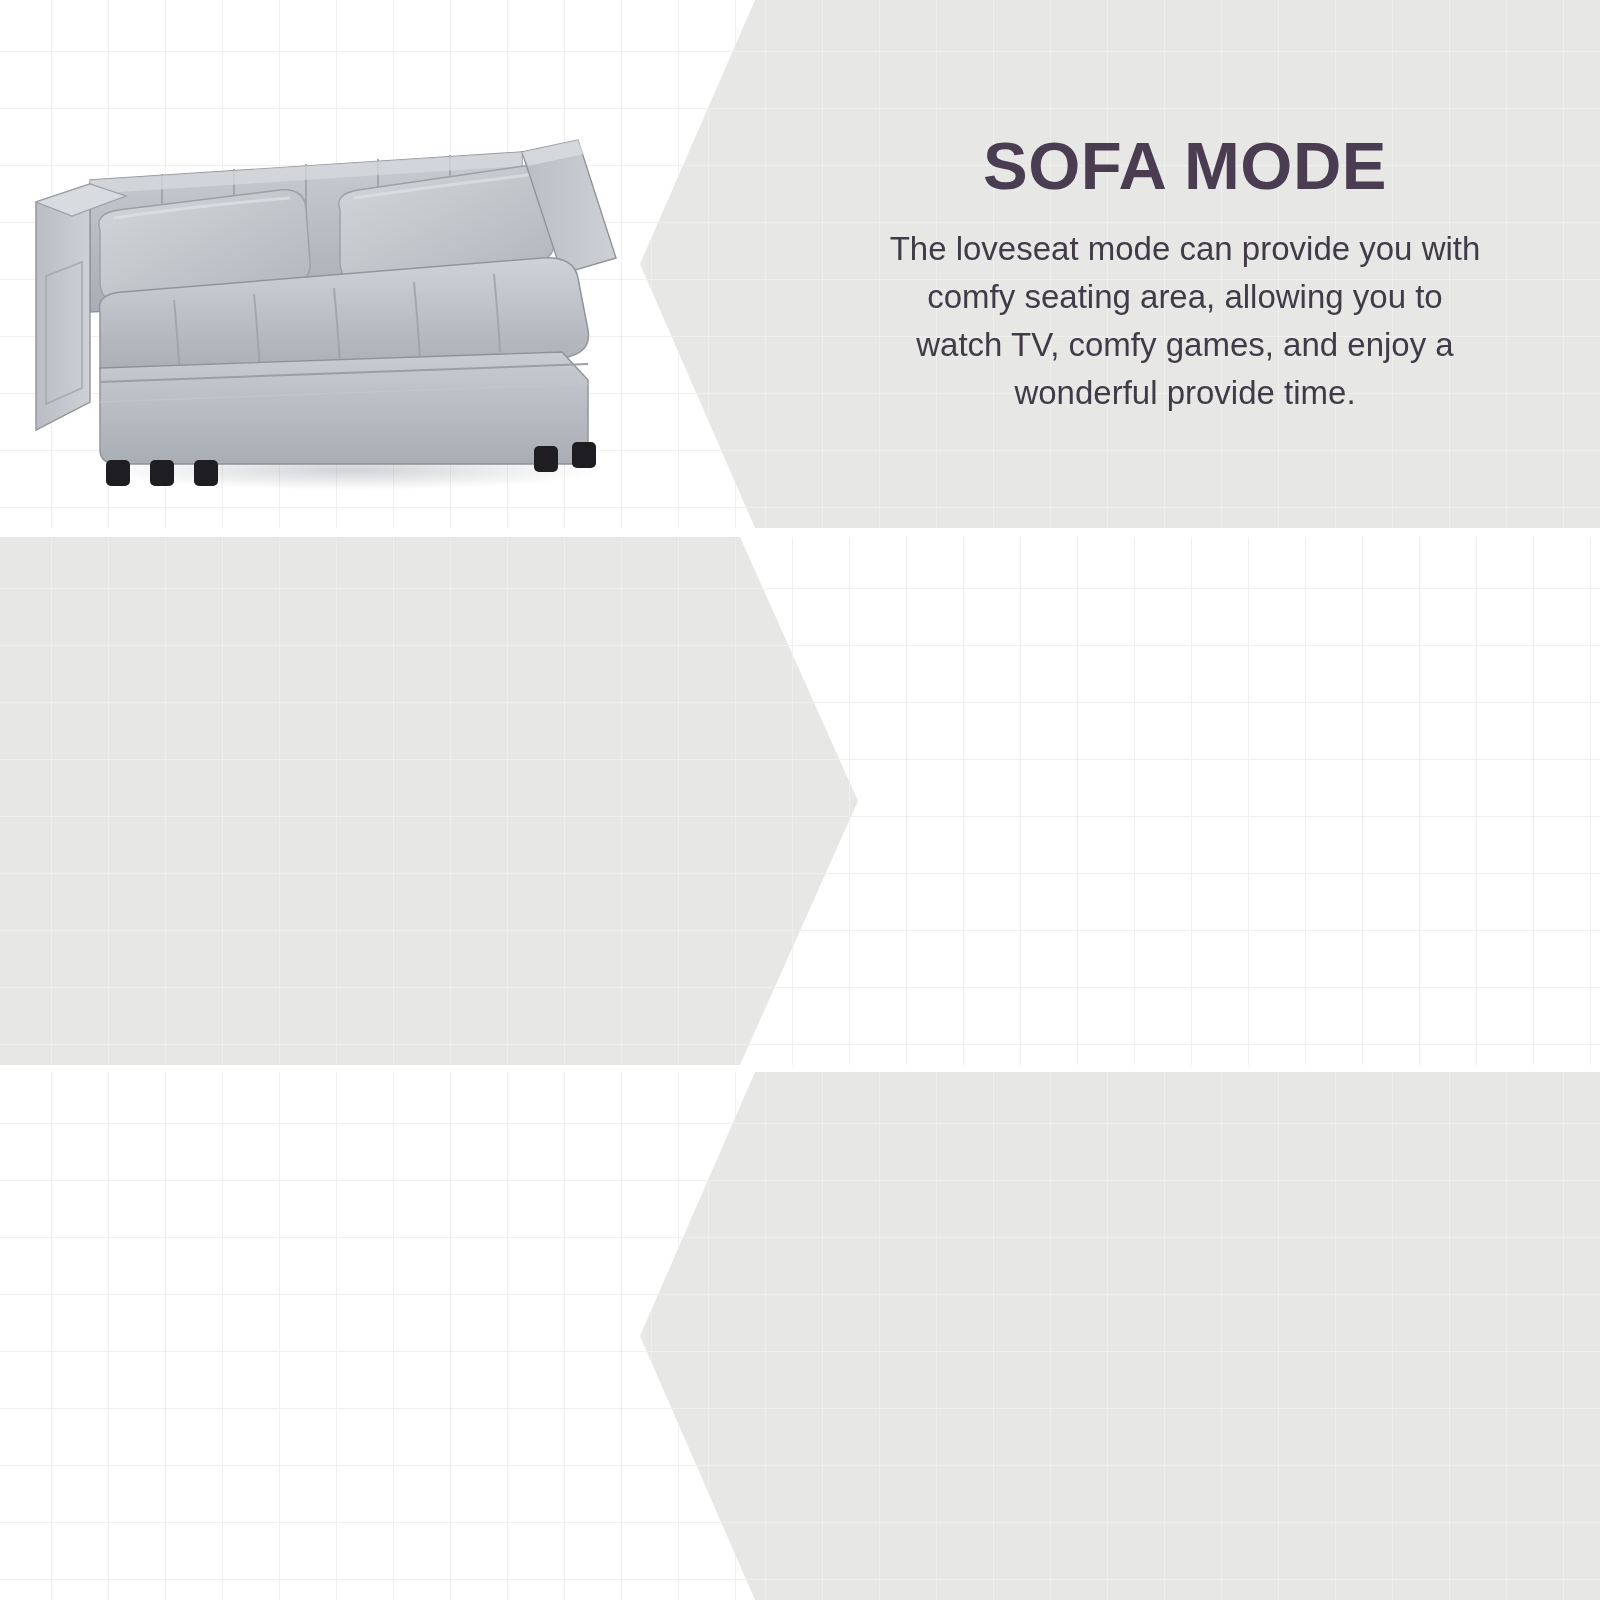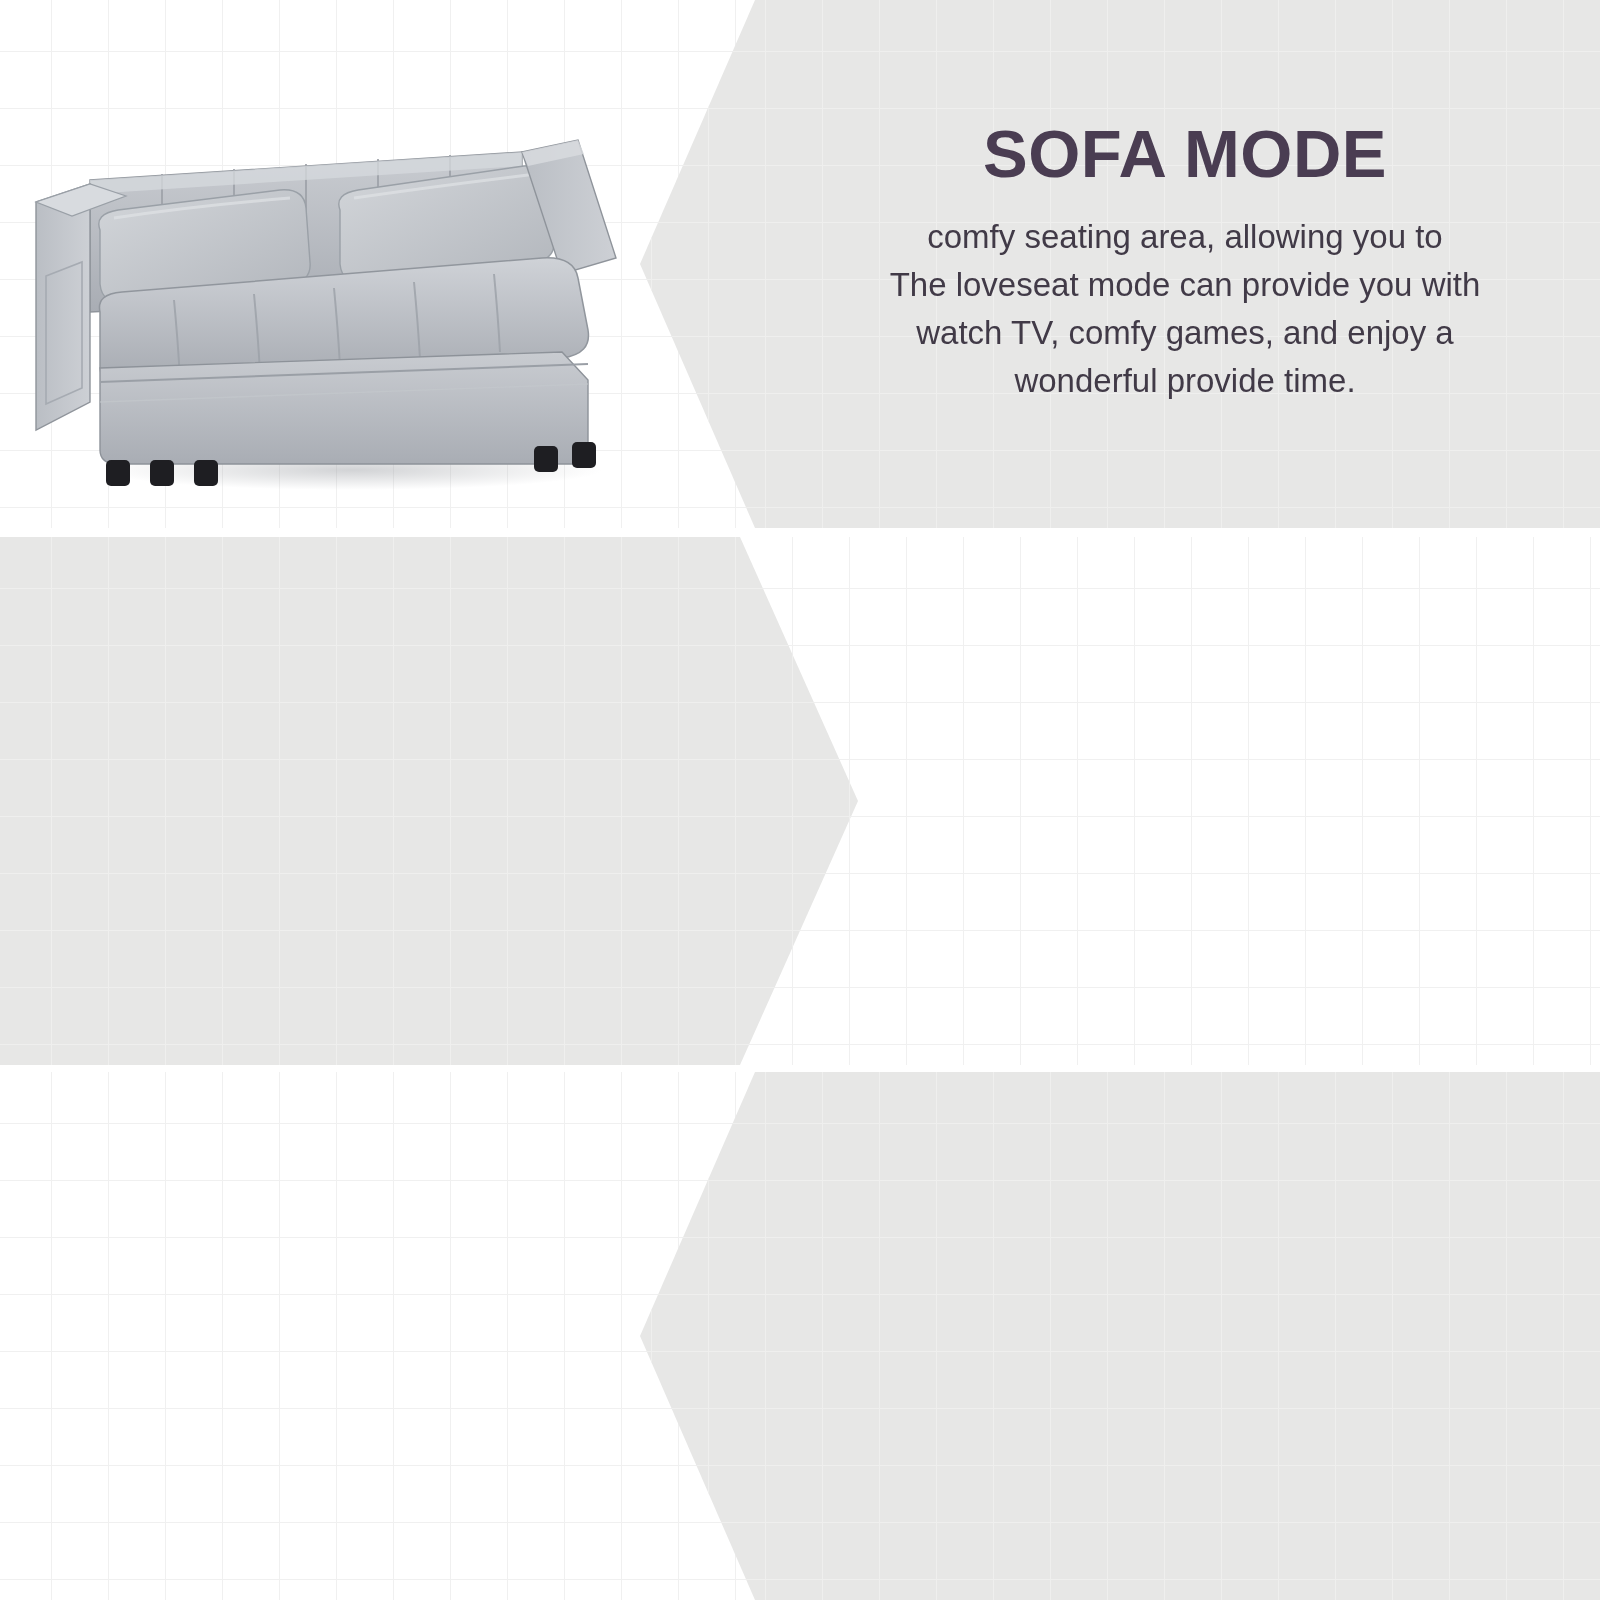--- a/index.html
+++ b/index.html
@@ -76,21 +76,21 @@
   }
   .mode-desc {
     font-size:33px;
     font-weight:normal;
     color:#413a47;
     line-height:1.45;
     margin-top:26px;
   }
   .mode-desc .l { display:block; }
 
-  #text-sofa    { left:800px; top:120px;  width:770px; }
+  #text-sofa    { left:800px; top:132px;  width:770px; }
 
   
   .sofa-stage { position:absolute; z-index:3; }
   #stage-sofa    { left:22px;  top:62px;   width:620px; height:430px; }
   .sofa-stage svg { display:block; width:100%; height:100%; }
 </style>
 </head>
 <body>
 
 <div id="page">
@@ -168,22 +168,22 @@
           <rect x="172" y="398" width="24" height="26" rx="5"></rect>
           <rect x="512" y="384" width="24" height="26" rx="5"></rect>
           <rect x="550" y="380" width="24" height="26" rx="5"></rect>
         </g>
       </svg>
     </div>
 
     <div class="text-block" id="text-sofa">
       <h2 class="mode-title">SOFA MODE</h2>
       <p class="mode-desc">
+        <span class="l">The loveseat mode can provide you with</span>
         <span class="l">comfy seating area, allowing you to</span>
-        <span class="l">The loveseat mode can provide you with</span>
         <span class="l">watch TV, comfy games, and enjoy a</span>
         <span class="l">wonderful provide time.</span>
       </p>
     </div>
   </section>
 
   <section class="band" id="band-lounger">
     <div class="grid-white"></div>
     <div class="panel-gray panel-left"></div>
 

